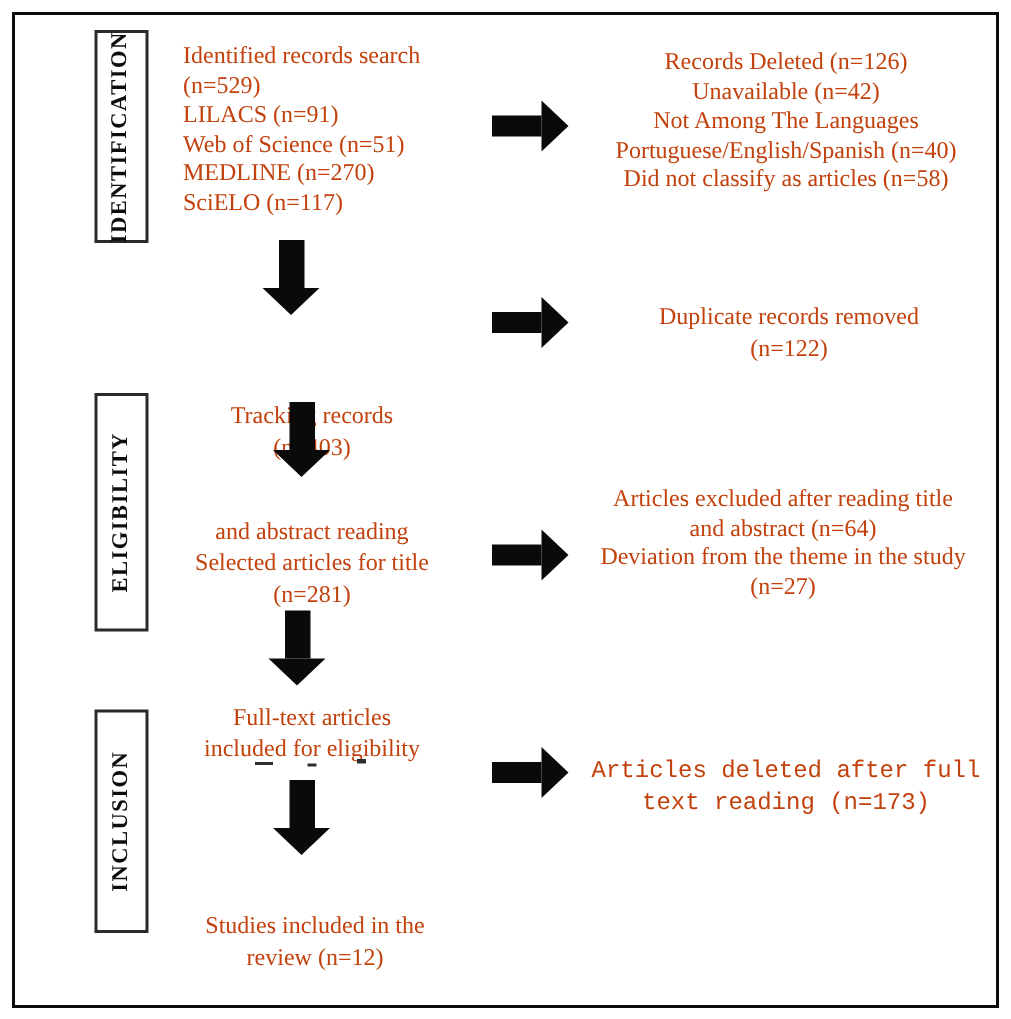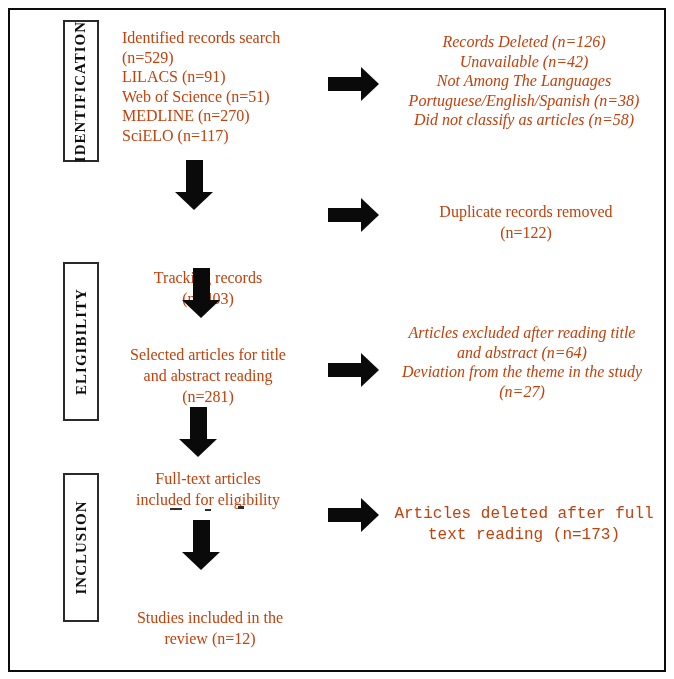--- a/index.html
+++ b/index.html
@@ -32,21 +32,21 @@
   .stage-eligibility{top:262px;height:155px;}
   .stage-inclusion{top:473px;height:145px;}
   .txt{
     position:absolute;
     font-size:16px;
     color:#c2410c;
   }
   .txt div{white-space:nowrap;}
   .left-align{text-align:left;line-height:19.5px;}
   .centered{text-align:center;}
-  .lh-small{line-height:19.5px;font-style:italic;}
+  .lh-small{line-height:19.5px;}
   .lh-med{line-height:21px;}
   
   .arrow-down{position:absolute;width:38px;}
   .arrow-down .shaft{width:17px;height:32px;background:#0a0a0a;margin:0 auto;}
   .arrow-down .head{width:0;height:0;border-left:19px solid transparent;border-right:19px solid transparent;border-top:18px solid #0a0a0a;}
   .arrow-right{position:absolute;height:34px;display:flex;align-items:center;}
   .arrow-right .shaft{height:14px;width:33px;background:#0a0a0a;}
   .arrow-right .head{width:0;height:0;border-top:17px solid transparent;border-bottom:17px solid transparent;border-left:18px solid #0a0a0a;}
   
   .fragment{position:absolute;background:#2e2e2e;}
@@ -74,21 +74,21 @@
     <div>LILACS (n=91)</div>
     <div>Web of Science (n=51)</div>
     <div>MEDLINE (n=270)</div>
     <div>SciELO (n=117)</div>
   </div>
 
   <div class="txt centered lh-small" style="left:374px;top:32px;width:300px;">
     <div>Records Deleted (n=126)</div>
     <div>Unavailable (n=42)</div>
     <div>Not Among The Languages</div>
-    <div>Portuguese/English/Spanish (n=38)</div>
+    <div>Portuguese/English/Spanish (n=40)</div>
     <div>Did not classify as articles (n=58)</div>
   </div>
 
   <div class="arrow-right" style="left:328px;top:67px;">
     <div class="shaft"></div>
     <div class="head"></div>
   </div>
   <div class="arrow-down" style="left:175px;top:160px;">
     <div class="shaft"></div>
     <div class="head"></div>
@@ -108,22 +108,22 @@
     <div>Duplicate records removed</div>
     <div>(n=122)</div>
   </div>
 
   <div class="arrow-down" style="left:182px;top:268px;">
     <div class="shaft"></div>
     <div class="head"></div>
   </div>
 
   <div class="txt centered lh-med" style="left:103px;top:344px;width:210px;">
+    <div>and abstract reading</div>
     <div>Selected articles for title</div>
-    <div>and abstract reading</div>
     <div>(n=281)</div>
   </div>
 
   <div class="arrow-right" style="left:328px;top:353px;">
     <div class="shaft"></div>
     <div class="head"></div>
   </div>
 
   <div class="txt centered lh-small" style="left:370px;top:323px;width:304px;">
     <div>Articles excluded after reading title</div>

